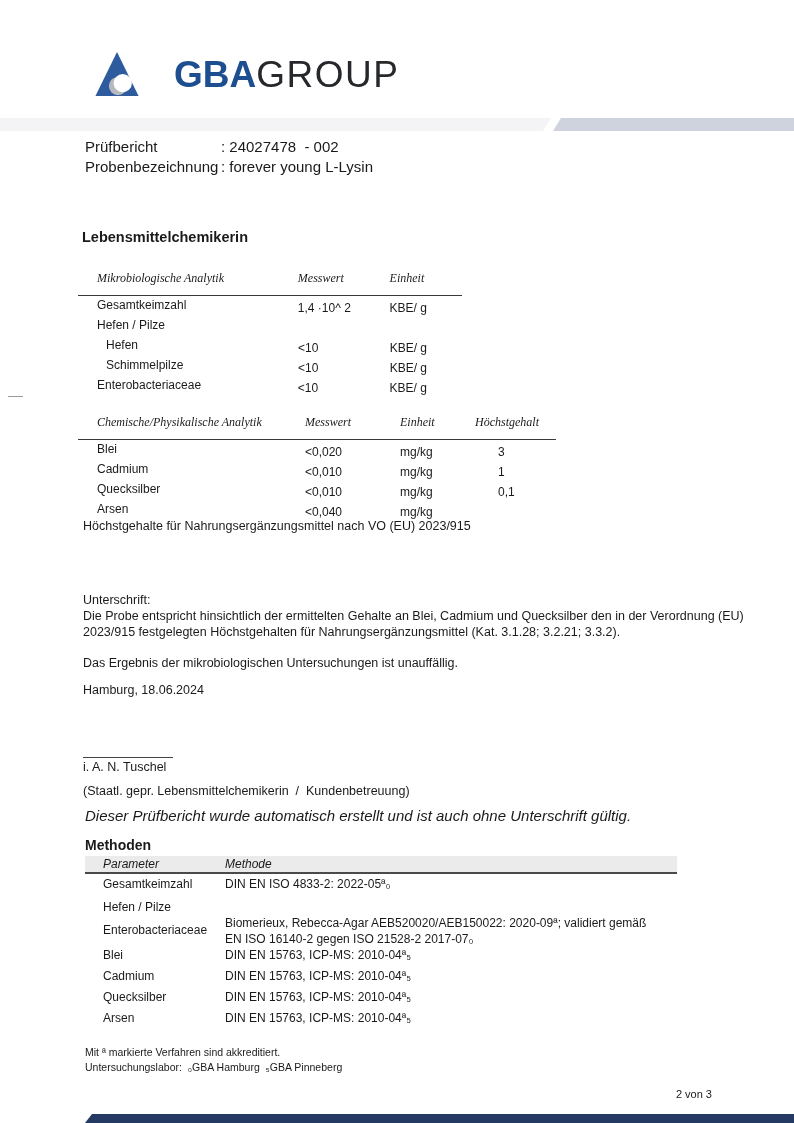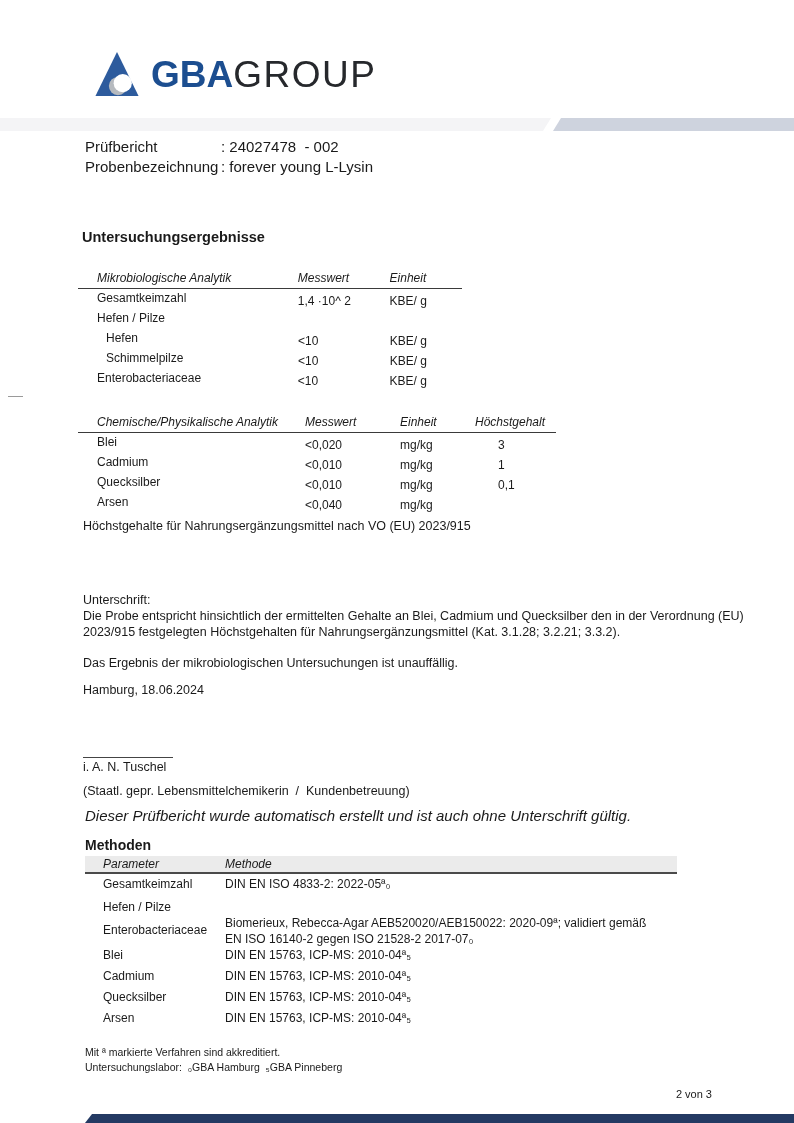--- a/index.html
+++ b/index.html
@@ -4,21 +4,21 @@
 <style>
   html,body { margin:0; padding:0; background:#ffffff; }
   .page {
     position:relative; width:794px; height:1123px; background:#ffffff;
     font-family:"Liberation Sans","DejaVu Sans",sans-serif; color:#1a1a1a;
     overflow:hidden;
   }
   [data-bind] { white-space:pre-wrap; }
 
   
-  .logo { position:absolute; left:94px; top:50px; display:flex; align-items:center; }
+  .logo { position:absolute; left:94px; top:50px; display:flex; align-items:center;gap:23px; }
   .logo svg { width:46px; height:50px; display:block; }
   .logo-text { margin-left:11px; font-size:37px; line-height:50px; }
   .logo-gba { font-weight:bold; color:#1c4e90; }
   .logo-group { color:#26282c; letter-spacing:1.5px; }
 
   
   .band-light { position:absolute; left:0; top:118px; width:551px; height:13px;
     background:#f4f4f6; clip-path:polygon(0 0,100% 0,calc(100% - 8px) 100%,0 100%); }
   .band-dark { position:absolute; left:553px; top:118px; width:241px; height:13px;
     background:#ced3de; clip-path:polygon(8px 0,100% 0,100% 100%,0 100%); }
@@ -27,21 +27,21 @@
   .meta { position:absolute; left:85px; top:138px; font-size:15px; }
   .meta-row { display:flex; height:20px; }
   .meta-label { width:136px; }
 
   .results-heading { position:absolute; left:82px; top:229px; font-size:14.5px; font-weight:bold; }
 
   
   .rtable { position:absolute; font-size:12px; }
   .t1 { left:78px; top:271px; width:384px; }
   .t2 { left:78px; top:415px; width:478px; }
-  .thead { display:flex; font-style:italic; padding-bottom:3px; border-bottom:1.5px solid #3a3a3a; }
+  .thead { display:flex; font-style:italic; padding-bottom:9px; border-bottom:1.5px solid #3a3a3a;font-family:Liberation Serif, serif; }
   .trow { display:flex; height:20px; padding-top:2px; box-sizing:border-box; }
   .c1 { width:227px; padding-left:19px; box-sizing:border-box; }
   .c1.indent { padding-left:28px; }
   .c2 { width:95px; }
   .c3 { width:75px; }
   .c4 { flex:1; }
   .trow .c4 { padding-left:23px; box-sizing:border-box; }
   .trow .val { position:relative; top:3px; }
 
   .limit-note { position:absolute; left:83px; top:519px; font-size:12.5px; }
@@ -97,21 +97,21 @@
     <div class="meta-row">
       <span class="meta-label" data-bind="meta.report_label">Prüfbericht</span>
       <span data-bind="meta.report_value">: 24027478  - 002</span>
     </div>
     <div class="meta-row">
       <span class="meta-label" data-bind="meta.sample_label">Probenbezeichnung</span>
       <span data-bind="meta.sample_value">: forever young L-Lysin</span>
     </div>
   </div>
 
-  <div class="results-heading" data-bind="results.heading">Untersuchungsergebnisse</div>
+  <div class="results-heading" data-bind="results.heading">Lebensmittelchemikerin</div>
 
   <div class="rtable t1">
     <div class="thead">
       <span class="c1" data-bind="results.micro_table.headers.0">Mikrobiologische Analytik</span>
       <span class="c2" data-bind="results.micro_table.headers.1">Messwert</span>
       <span class="c3" data-bind="results.micro_table.headers.2">Einheit</span>
     </div>
     <div class="trow">
       <span class="c1" data-bind="results.micro_table.rows.0.parameter">Gesamtkeimzahl</span>
       <span class="c2 val" data-bind="results.micro_table.rows.0.value">1,4 ·10^ 2</span>

